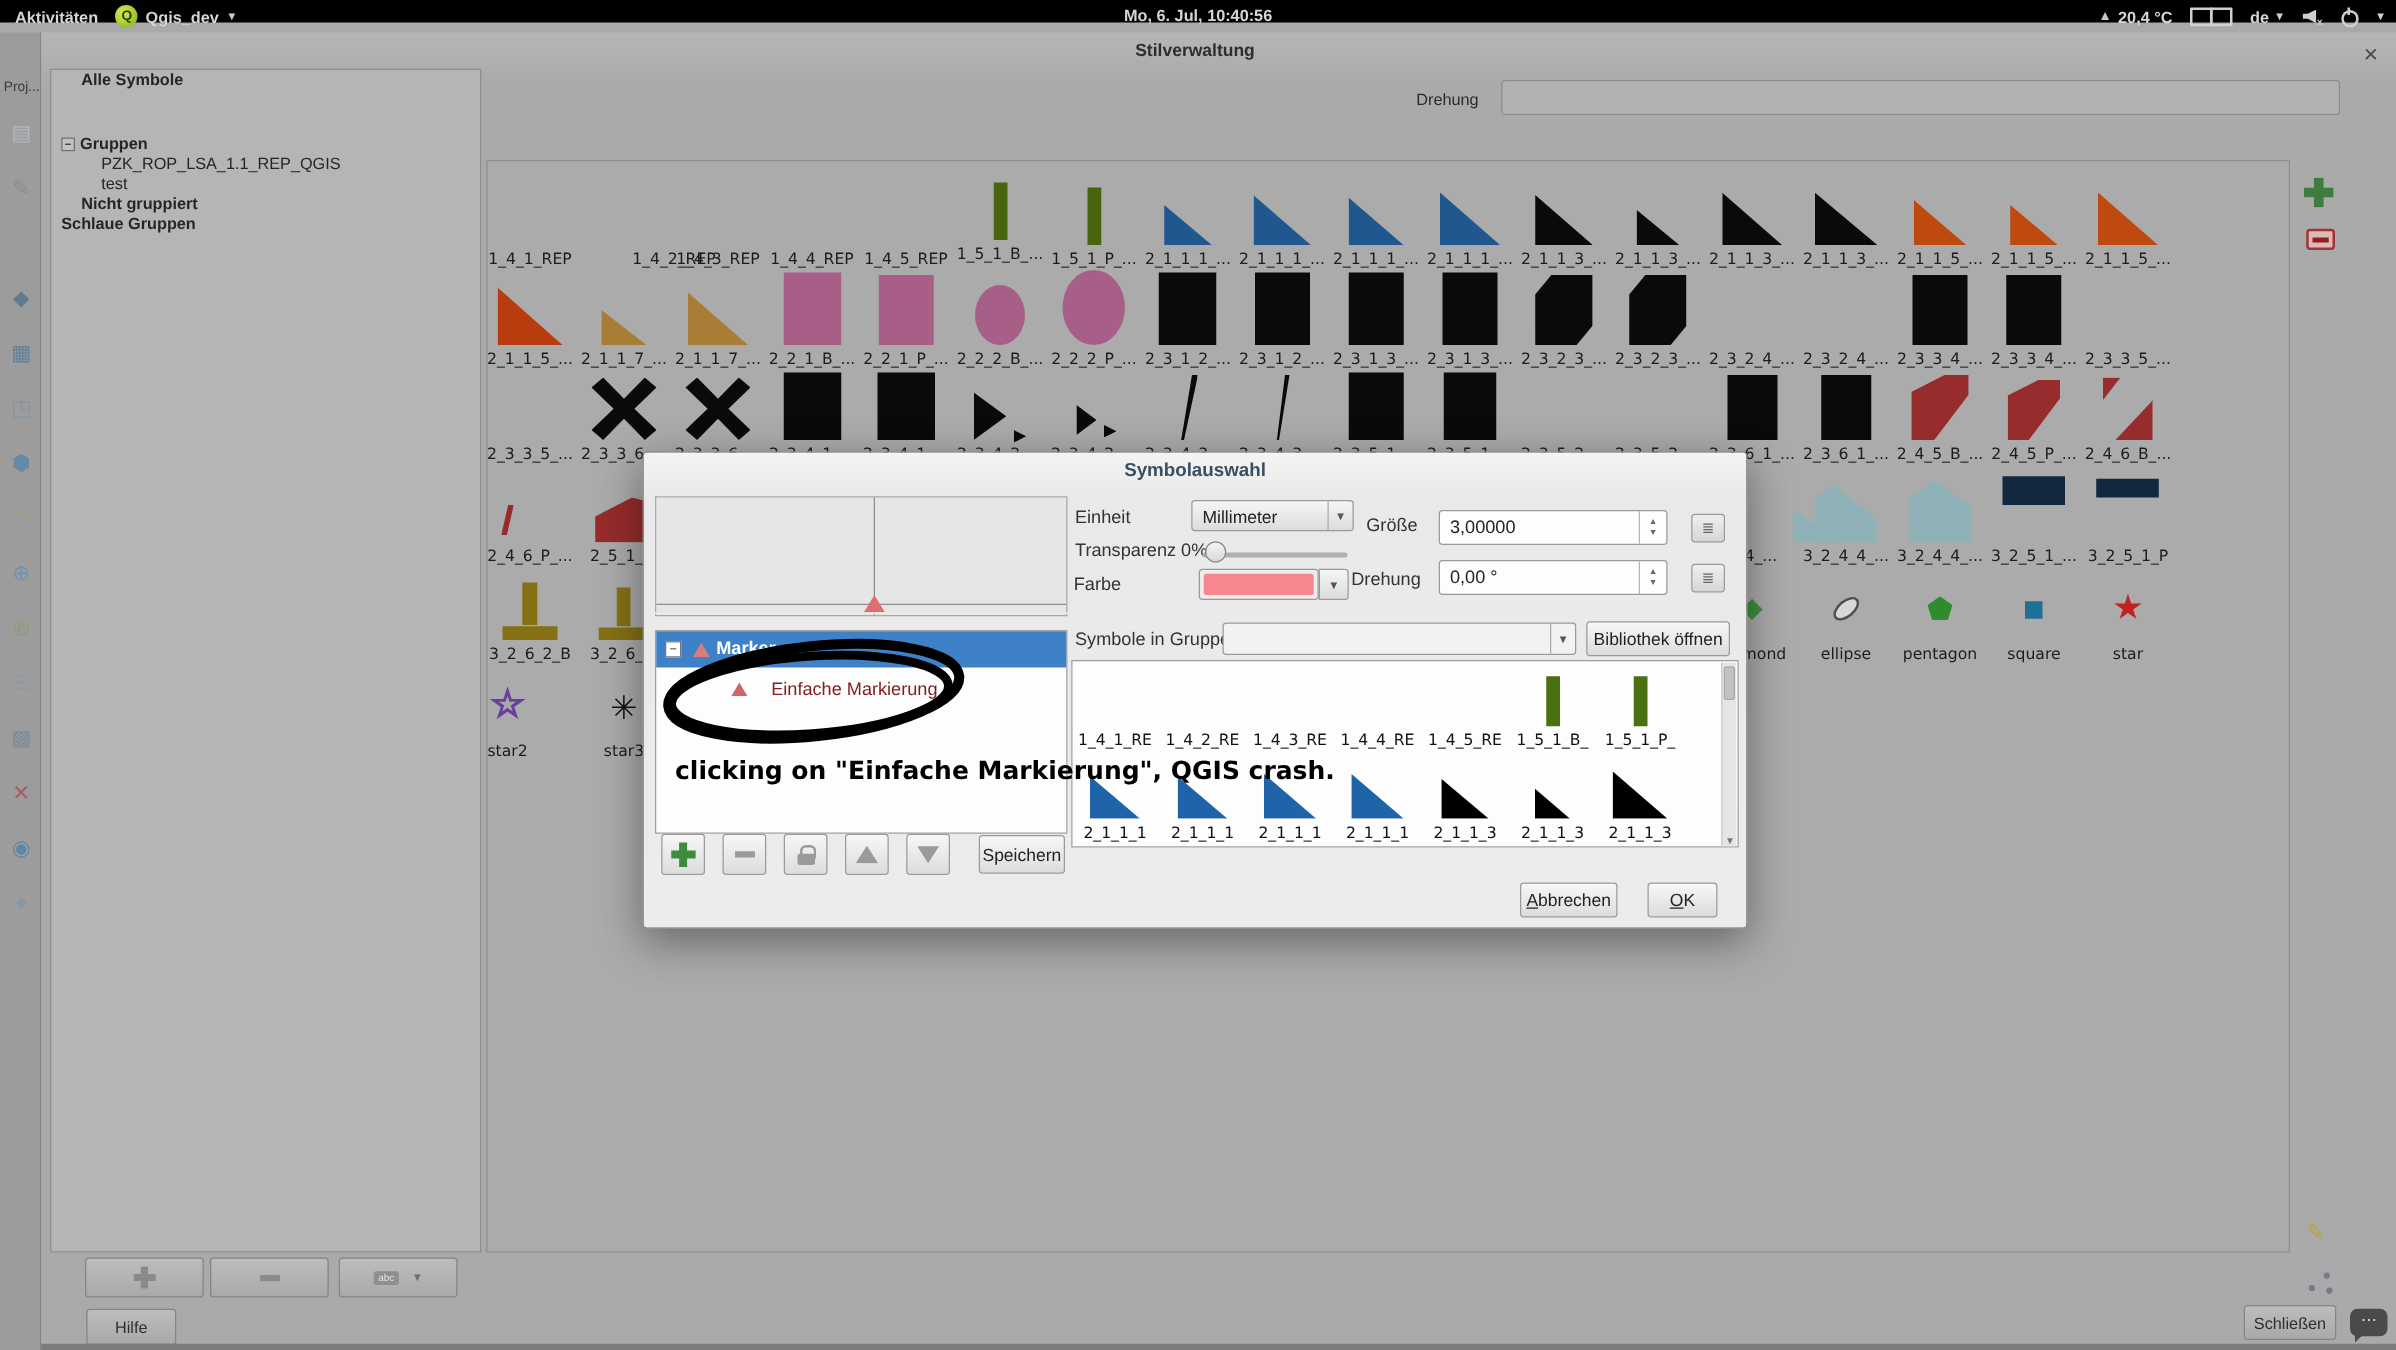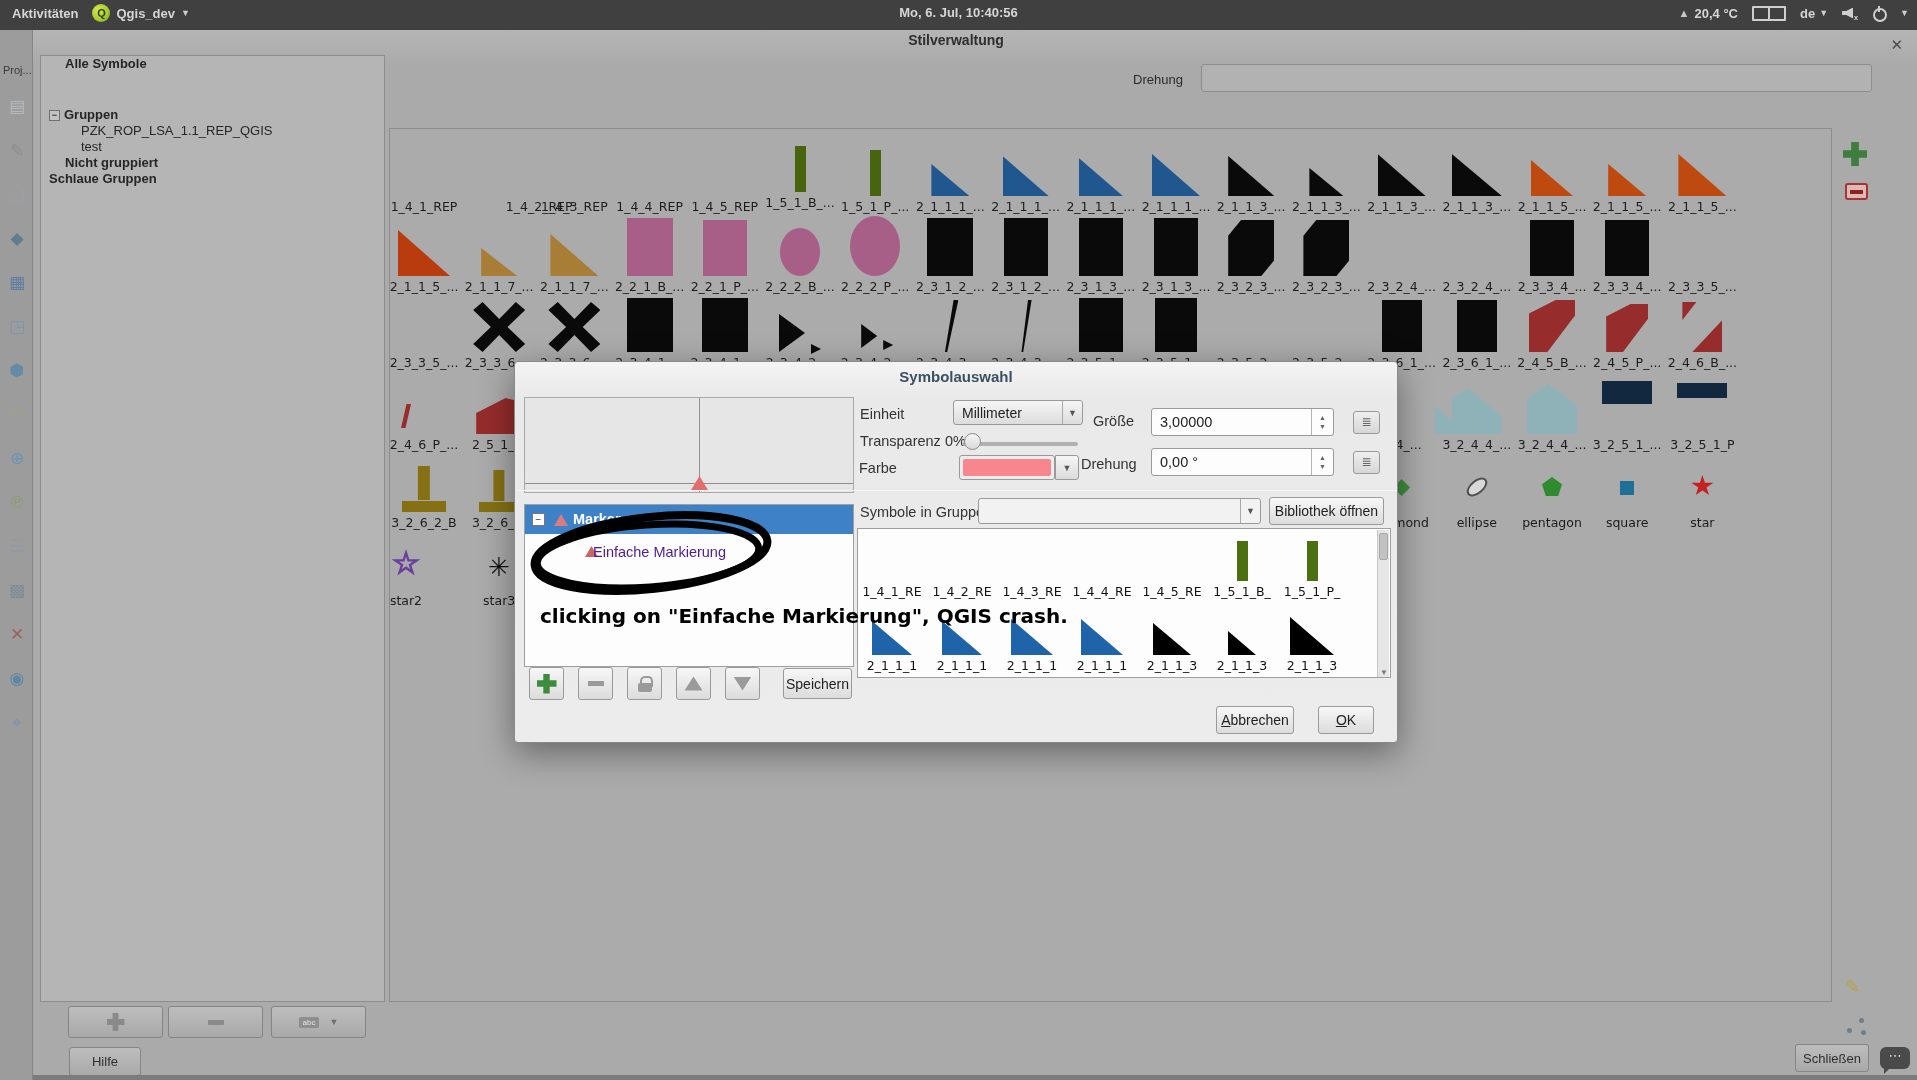--- a/index.html
+++ b/index.html
@@ -1,21 +1,21 @@
 <!DOCTYPE html>
 <html><head>
 <meta charset="utf-8">
 <style>
   * { margin:0; padding:0; box-sizing:border-box; }
   html,body { width:1917px; height:1080px; overflow:hidden; }
   body { font-family:"Liberation Sans","DejaVu Sans",sans-serif; }
   .screen { position:absolute; inset:0; width:1917px; height:1080px; background:#a9a9a9; overflow:hidden; }
 
   
-  .topbar { position:absolute; left:0; top:0; width:1917px; height:30px; background:#404040; color:#d6d6d6; font-size:13px; font-weight:bold; z-index:300; display:flex; align-items:center; }
+  .topbar { position:absolute; left:0; top:0; width:1917px; height:18px; background:#000000; color:#d6d6d6; font-size:13px; font-weight:bold; z-index:300; display:flex; align-items:center; }
   .tb-left { position:absolute; left:0; top:0; height:26px; display:flex; align-items:center; gap:14px; padding-left:12px; }
   .tb-clock { position:absolute; left:50%; transform:translateX(-50%); top:0; height:26px; line-height:26px; }
   .tb-right { position:absolute; right:8px; top:0; height:26px; display:flex; align-items:center; gap:14px; }
   .qgis-logo { width:18px; height:18px; border-radius:50%; background:radial-gradient(circle at 35% 35%, #d9e94c, #7fae1e); display:inline-flex; align-items:center; justify-content:center; color:#27400a; font-size:11px; font-weight:bold; }
   .chev { font-size:9px; color:#cfcfcf; }
   .tb-weather { color:#c8c8c8; font-size:11px; }
   .monitors { position:relative; width:34px; height:14px; }
   .monitors::before, .monitors::after { content:""; position:absolute; top:0; width:14px; height:11px; border:2px solid #cfcfcf; border-radius:1px; }
   .monitors::before { left:0; } .monitors::after { right:0; }
   .speaker { position:relative; width:16px; height:13px; }
@@ -126,21 +126,21 @@
   .color-dd { position:absolute; left:540px; top:93px; width:24px; height:25px; background:linear-gradient(#f6f6f6,#dcdcdc); border:1px solid #9a9a9a; border-radius:0 3px 3px 0; font-size:9px; color:#555; text-align:center; line-height:24px; }
   .dlg-hr { position:absolute; left:2px; top:128px; width:880px; height:1px; background:#c6c6c6; border-bottom:1px solid #f6f6f6; }
   .lib-btn { position:absolute; left:754px; top:135px; width:115px; height:28px; }
   .btn { background:linear-gradient(#f7f7f7,#dcdcdc); border:1px solid #9a9a9a; border-radius:3px; color:#222; font-size:14px; display:flex; align-items:center; justify-content:center; }
   .accel span::first-letter { text-decoration:underline; }
   .dlg-tree { position:absolute; left:9px; top:142px; width:330px; height:163px; background:#fdfdfd; border:1px solid #9f9f9f; }
   .marker-row { position:absolute; left:0; top:0; width:100%; height:29px; background:#3f81c6; }
   .marker-row .exp { position:absolute; left:7px; top:8px; width:13px; height:13px; background:#fff; border:1px solid #777; font-size:10px; line-height:11px; text-align:center; color:#333; }
   .tree-tri { position:absolute; width:14px; height:12px; background:#d97c7c; clip-path:polygon(50% 0,100% 100%,0 100%); }
   .marker-row .lbl { position:absolute; left:48px; top:6px; color:#fff; font-weight:bold; font-size:14.5px; }
-  .child-lbl { position:absolute; left:68px; top:39px; font-size:14.5px; color:#4c1d95; }
+  .child-lbl { position:absolute; left:92px; top:39px; font-size:14.5px; color:#7f1d1d; }
   .dlg-btnrow-icon { position:absolute; top:305px; width:35px; height:33px; }
   .ic-plus { width:20px; height:20px; background:#3d8b3d; clip-path:polygon(34% 0,66% 0,66% 34%,100% 34%,100% 66%,66% 66%,66% 100%,34% 100%,34% 66%,0 66%,0 34%,34% 34%); }
   .ic-minus { width:16px; height:5px; background:#9a9a9a; }
   .ic-lock { position:relative; width:14px; height:16px; }
   .ic-lock::before { content:""; position:absolute; left:2px; top:0; width:9px; height:9px; border:2px solid #9a9a9a; border-bottom:none; border-radius:5px 5px 0 0; }
   .ic-lock::after { content:""; position:absolute; left:0; bottom:0; width:14px; height:9px; background:#9a9a9a; border-radius:2px; }
   .ic-up { width:18px; height:14px; background:#9a9a9a; clip-path:polygon(50% 0,100% 100%,0 100%); }
   .ic-down { width:18px; height:14px; background:#9a9a9a; clip-path:polygon(0 0,100% 0,50% 100%); }
   .dlg-list { position:absolute; left:342px; top:166px; width:534px; height:150px; background:#fdfdfd; border:1px solid #9f9f9f; overflow:hidden; }
   .dlg-scroll { position:absolute; right:1px; top:1px; width:12px; height:148px; background:#e6e6e6; border-left:1px solid #c8c8c8; }

